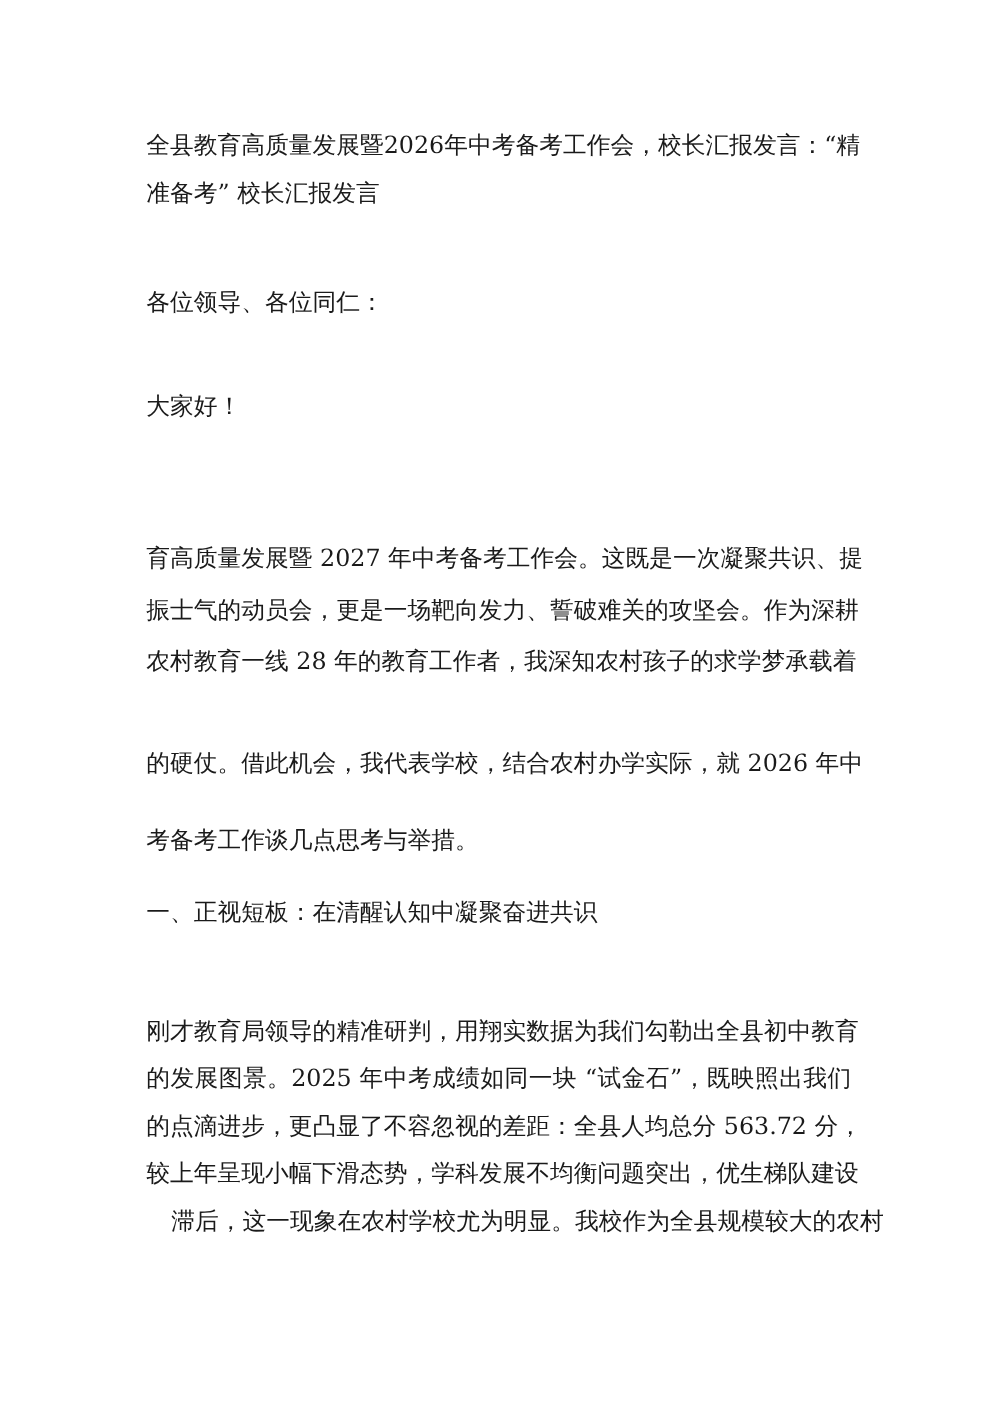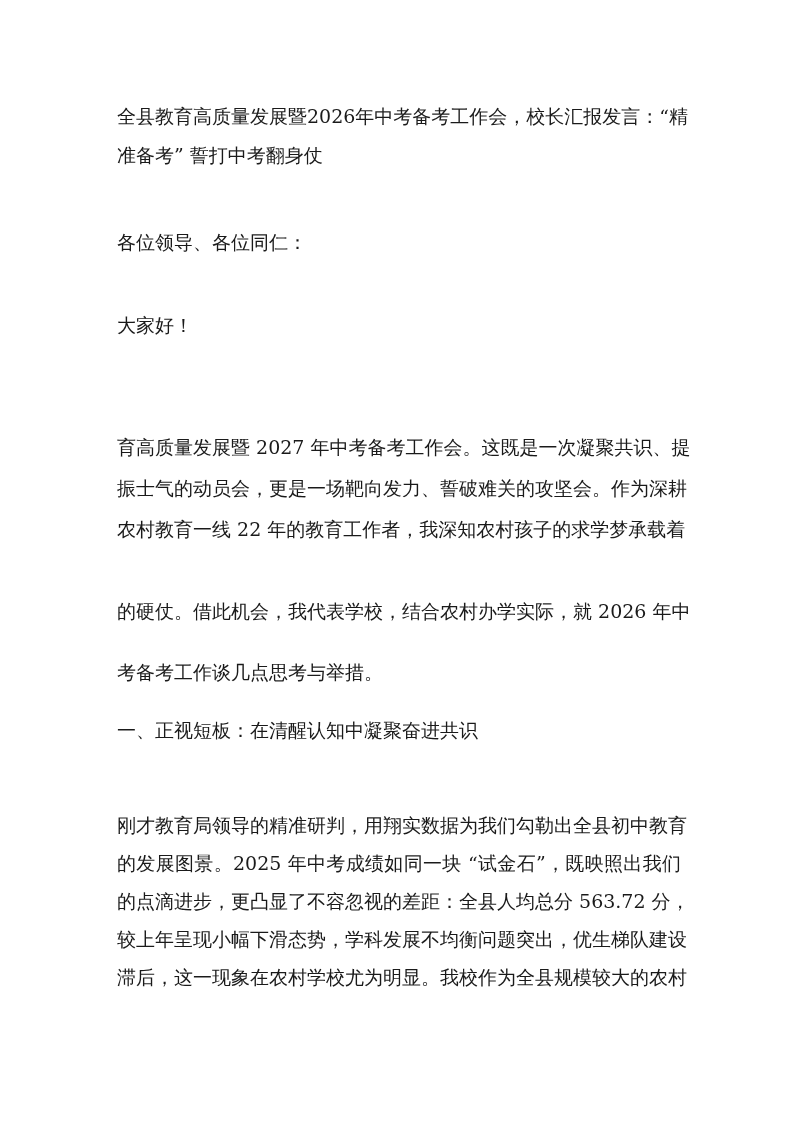--- a/index.html
+++ b/index.html
@@ -38,33 +38,33 @@
     .line.last {
       text-align-last: left;
     }
   </style>
 </head>
 <body>
 
 <div class="page">
 
   <div class="line" style="top:104px;">全县教育高质量发展暨2026年中考备考工作会，校长汇报发言：“精</div>
-  <div class="line last" style="top:143px;">准备考”  誓打中考翻身仗</div>
+  <div class="line last" style="top:143px;">准备考”  校长汇报发言</div>
 
   <div class="line last" style="top:230px;">各位领导、各位同仁：</div>
 
   <div class="line last" style="top:313px;">大家好！</div>
 
   <div class="line" style="top:435px;">育高质量发展暨 2027 年中考备考工作会。这既是一次凝聚共识、提</div>
   <div class="line" style="top:476px;">振士气的动员会，更是一场靶向发力、誓破难关的攻坚会。作为深耕</div>
-  <div class="line" style="top:517px;">农村教育一线 22 年的教育工作者，我深知农村孩子的求学梦承载着</div>
+  <div class="line" style="top:517px;">农村教育一线 28 年的教育工作者，我深知农村孩子的求学梦承载着</div>
   <div class="line" style="top:599px;">的硬仗。借此机会，我代表学校，结合农村办学实际，就 2026 年中</div>
   <div class="line last" style="top:660px;">考备考工作谈几点思考与举措。</div>
 
   <div class="line last" style="top:718px;">一、正视短板：在清醒认知中凝聚奋进共识</div>
 
   <div class="line" style="top:813px;">刚才教育局领导的精准研判，用翔实数据为我们勾勒出全县初中教育</div>
   <div class="line" style="top:851px;">的发展图景。2025 年中考成绩如同一块 “试金石”，既映照出我们</div>
   <div class="line" style="top:889px;">的点滴进步，更凸显了不容忽视的差距：全县人均总分 563.72 分，</div>
   <div class="line" style="top:927px;">较上年呈现小幅下滑态势，学科发展不均衡问题突出，优生梯队建设</div>
-  <div class="line" style="top:965px;">滞后，这一现象在农村学校尤为明显。我校作为全县规模较大的农村</div>
+  <div class="line" style="top:965px;margin-left:20px;">滞后，这一现象在农村学校尤为明显。我校作为全县规模较大的农村</div>
 
 </div>
 
 </body></html>

